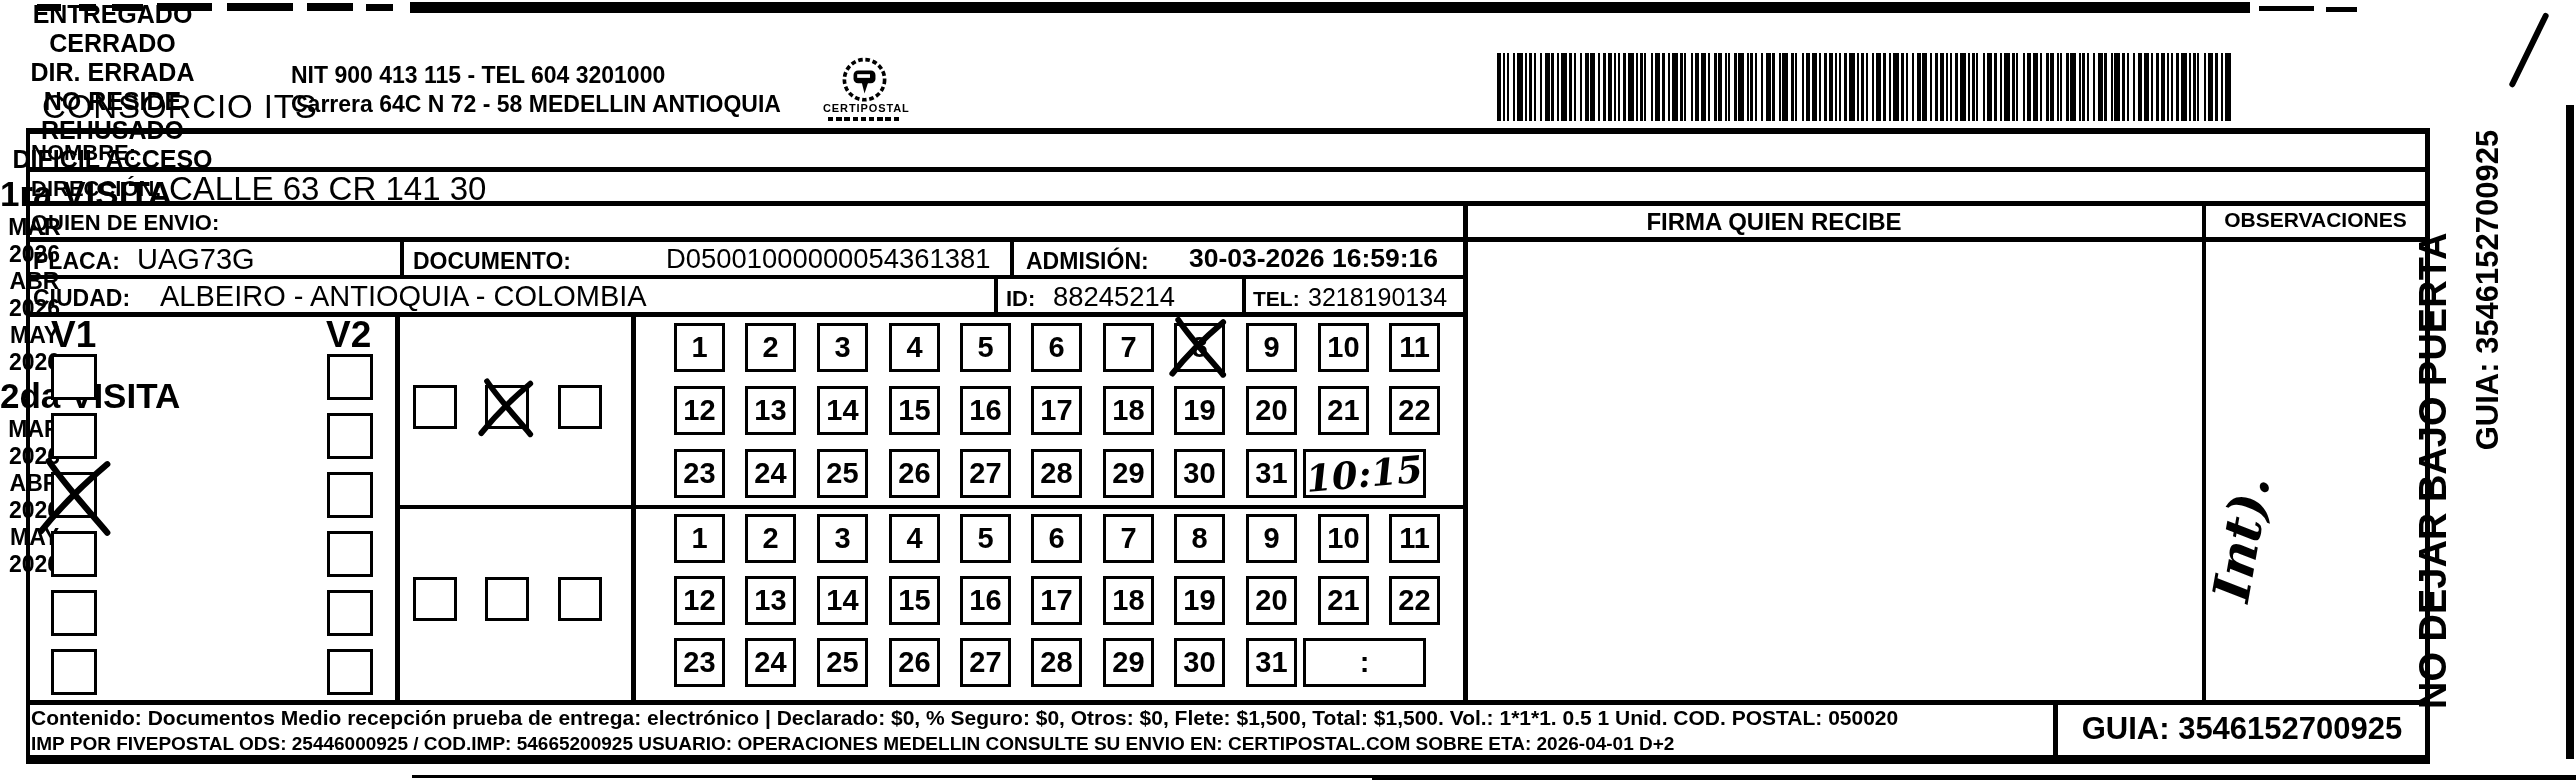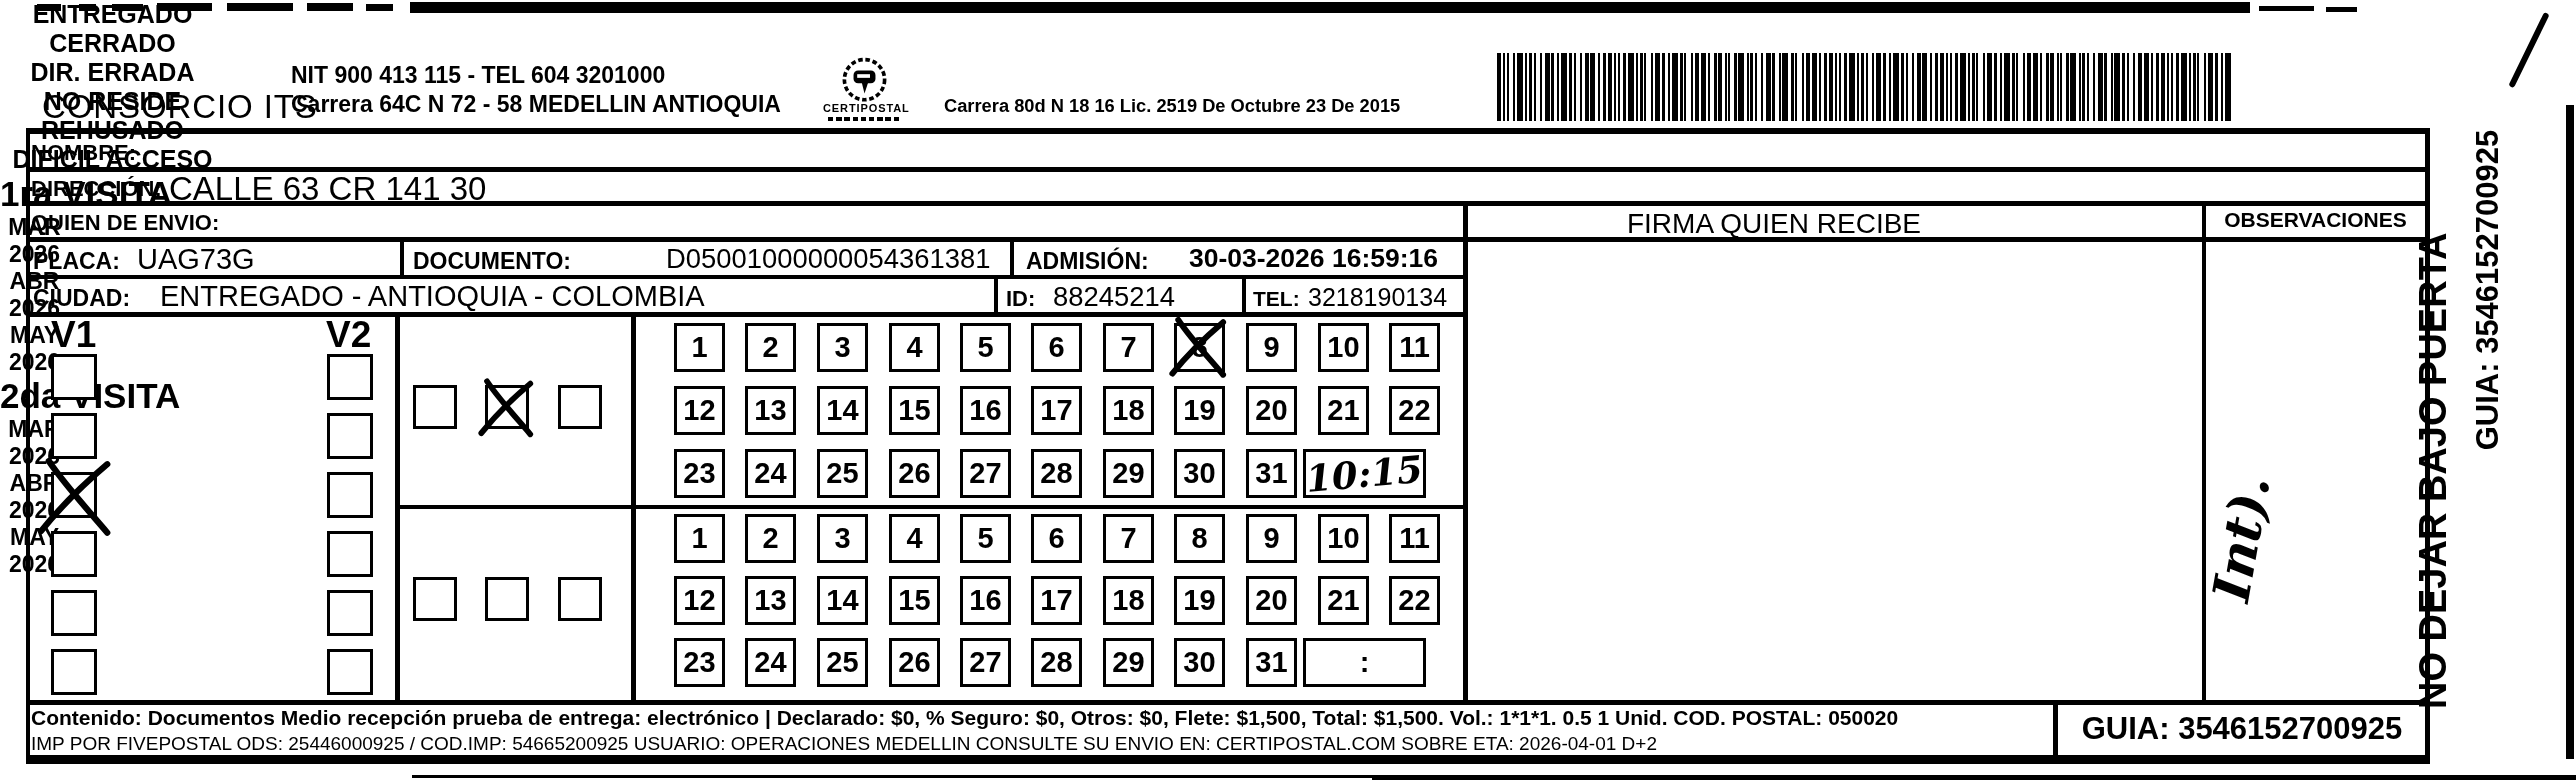--- a/index.html
+++ b/index.html
@@ -45,21 +45,20 @@
 
   <svg class="abs" style="left:838px;top:55px" width="53" height="53" viewBox="0 0 58 58">
     <circle cx="29" cy="27" r="22" fill="none" stroke="#000" stroke-width="4" stroke-dasharray="5 3"></circle>
     <rect x="17" y="17" width="24" height="14" rx="5" fill="#000"></rect>
     <rect x="21" y="21" width="14" height="4" fill="#fff"></rect>
     <path d="M26 30 L29 42 L33 30 Z" fill="#000"></path>
   </svg>
   <div class="abs center" style="left:823px;top:102px;width:84px;font-size:11px;font-weight:bold;letter-spacing:0.9px">CERTIPOSTAL</div>
   <div class="abs" style="left:828px;top:117px;width:73px;height:3.7px;background:repeating-linear-gradient(90deg,#000 0 5.5px,#fff 5.5px 8.2px)"></div>
 
-  <div class="abs" style="left:944px;top:95px;font-size:18.3px;font-weight:bold;white-space:nowrap">Carrera 80d N 18 16  Lic. 2519 De Octubre 23 De 2015</div>
 
   <div class="abs" id="barcode" style="left:1497px;top:53px;width:736px;height:68px">
       <div style="position:absolute;left:0px;top:0;width:3.7px;height:68px;background:#000"></div>
       <div style="position:absolute;left:6.4px;top:0;width:1.8px;height:68px;background:#000"></div>
       <div style="position:absolute;left:10px;top:0;width:1.8px;height:68px;background:#000"></div>
       <div style="position:absolute;left:15.5px;top:0;width:2.7px;height:68px;background:#000"></div>
       <div style="position:absolute;left:20px;top:0;width:5.5px;height:68px;background:#000"></div>
       <div style="position:absolute;left:28px;top:0;width:1.8px;height:68px;background:#000"></div>
       <div style="position:absolute;left:32px;top:0;width:2.7px;height:68px;background:#000"></div>
       <div style="position:absolute;left:37px;top:0;width:1.8px;height:68px;background:#000"></div>
@@ -219,39 +218,39 @@
   <div class="lbl" style="left:31px;top:210px;font-size:22px">QUIEN DE ENVIO:</div>
 
   <div class="lbl" style="left:33px;top:248px;font-size:23px">PLACA:</div>
   <div class="val" style="left:137px;top:243px;font-size:29px;font-weight:normal">UAG73G</div>
   <div class="lbl" style="left:413px;top:248px;font-size:23px">DOCUMENTO:</div>
   <div class="val" style="left:666px;top:243px;font-size:27.4px;font-weight:normal">D05001000000054361381</div>
   <div class="lbl" style="left:1026px;top:248px;font-size:23px">ADMISIÓN:</div>
   <div class="val" style="left:1189px;top:243px;font-size:26.5px;font-weight:bold">30-03-2026 16:59:16</div>
 
   <div class="lbl" style="left:33px;top:285px;font-size:23px">CIUDAD:</div>
-  <div class="val" style="left:160px;top:280px;font-size:29px;font-weight:normal">ENTREGADO - ANTIOQUIA - COLOMBIA</div>
+  <div class="val" style="left:160px;top:280px;font-size:29px;font-weight:normal">ALBEIRO - ANTIOQUIA - COLOMBIA</div>
   <div class="lbl" style="left:1006px;top:286px;font-size:22px">ID:</div>
   <div class="val" style="left:1053px;top:281px;font-size:27.4px;font-weight:normal">88245214</div>
   <div class="lbl" style="left:1253px;top:287px;font-size:21px">TEL:</div>
   <div class="val" style="left:1308px;top:283px;font-size:25px;font-weight:normal">3218190134</div>
 
-  <div class="abs center" style="left:1468px;top:208px;width:612px;font-size:28px;font-weight:normal">FIRMA QUIEN RECIBE</div>
+  <div class="abs center" style="left:1468px;top:208px;width:612px;font-size:24px;font-weight:bold">FIRMA QUIEN RECIBE</div>
   <div class="abs center" style="left:2206px;top:208px;width:219px;font-size:21px;font-weight:bold">OBSERVACIONES</div>
 
   <div class="lbl" style="left:51px;top:314px;font-size:37px">V1</div>
   <div class="lbl" style="left:326px;top:314px;font-size:37px">V2</div>
 
   <div class="abs rot hand center" style="left:2165px;top:503px;width:165px;height:73px;font-size:51px;transform:rotate(-80deg)">Int).</div>
 
   <div class="abs rot center" style="left:2211px;top:453px;width:457px;height:55px;font-size:38px;font-weight:bold;white-space:nowrap">NO DEJAR BAJO PUERTA</div>
   <div class="abs rot center" style="left:2328px;top:267px;width:329px;height:46px;font-size:31px;font-weight:bold;white-space:nowrap">GUIA: 3546152700925</div>
 
   <div class="abs" style="left:31px;top:706px;font-size:21px;font-weight:bold;white-space:nowrap">Contenido: Documentos Medio recepción prueba de entrega: electrónico | Declarado: $0, % Seguro: $0, Otros: $0, Flete: $1,500, Total: $1,500. Vol.: 1*1*1. 0.5  1 Unid. COD. POSTAL: 050020</div>
-  <div class="abs" style="left:31px;top:733px;font-size:19px;font-weight:normal;white-space:nowrap">IMP POR FIVEPOSTAL ODS: 25446000925 / COD.IMP: 54665200925 USUARIO: OPERACIONES MEDELLIN CONSULTE SU ENVIO EN: CERTIPOSTAL.COM SOBRE ETA: 2026-04-01 D+2</div>
+  <div class="abs" style="left:31px;top:733px;font-size:19px;font-weight:bold;white-space:nowrap">IMP POR FIVEPOSTAL ODS: 25446000925 / COD.IMP: 54665200925 USUARIO: OPERACIONES MEDELLIN CONSULTE SU ENVIO EN: CERTIPOSTAL.COM SOBRE ETA: 2026-04-01 D+2</div>
   <div class="abs center" style="left:2058px;top:711px;width:368px;font-size:31px;font-weight:bold">GUIA: 3546152700925</div>
 <div class="box" style="left:51px;top:354px;width:46px;height:46px"></div>
     <div style="left:101px;top:365px;width:225px;text-align:center;font-weight:bold;font-size:25px">ENTREGADO</div>
     <div class="box" style="left:327px;top:354px;width:46px;height:46px"></div>
     <div class="box" style="left:51px;top:413px;width:46px;height:46px"></div>
     <div style="left:101px;top:424px;width:225px;text-align:center;font-weight:bold;font-size:25px">CERRADO</div>
     <div class="box" style="left:327px;top:413px;width:46px;height:46px"></div>
     <div class="box" style="left:51px;top:472px;width:46px;height:46px"></div>
     <div style="left:101px;top:483px;width:225px;text-align:center;font-weight:bold;font-size:25px">DIR. ERRADA</div>
     <div class="box" style="left:327px;top:472px;width:46px;height:46px"></div>

